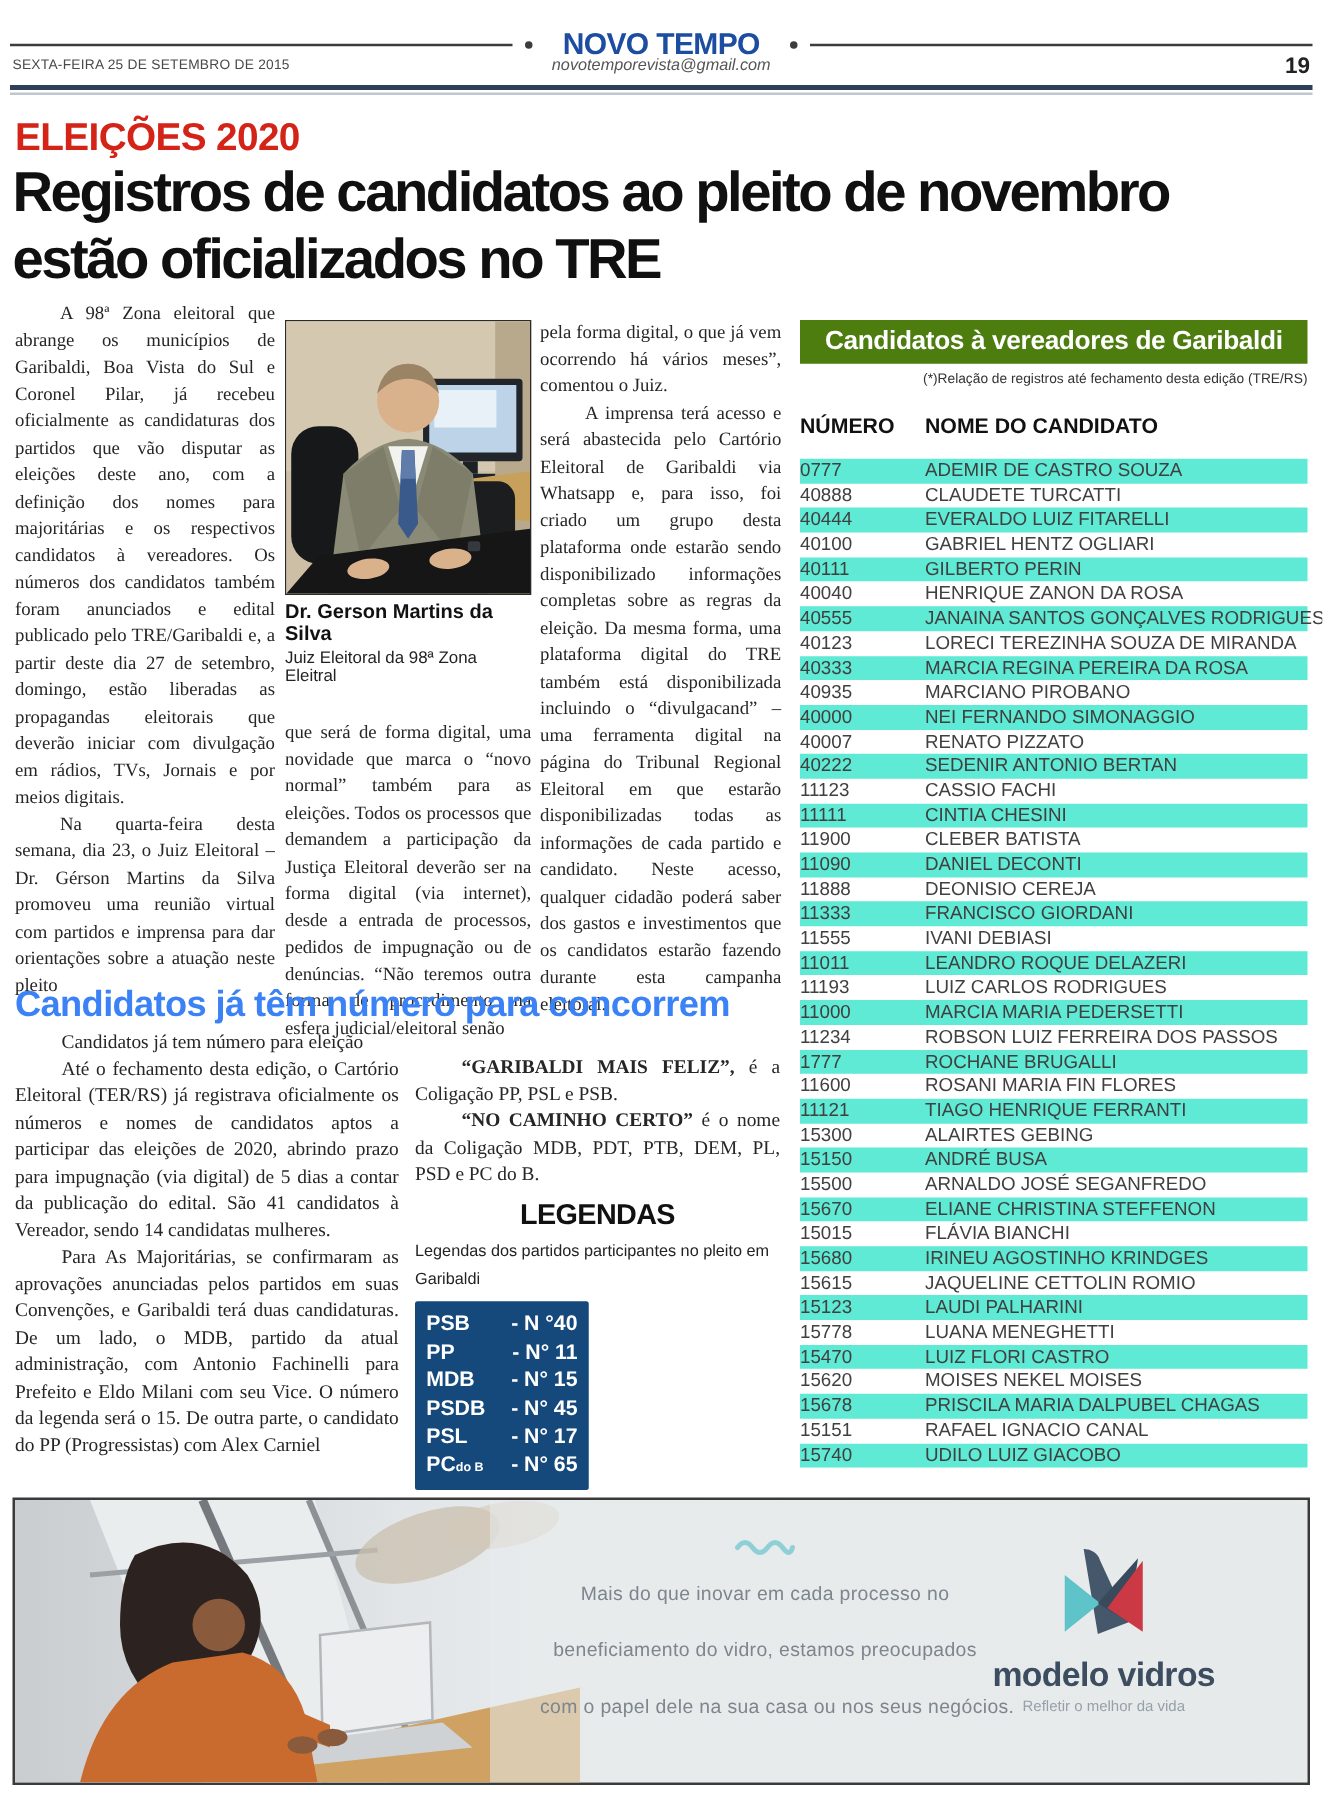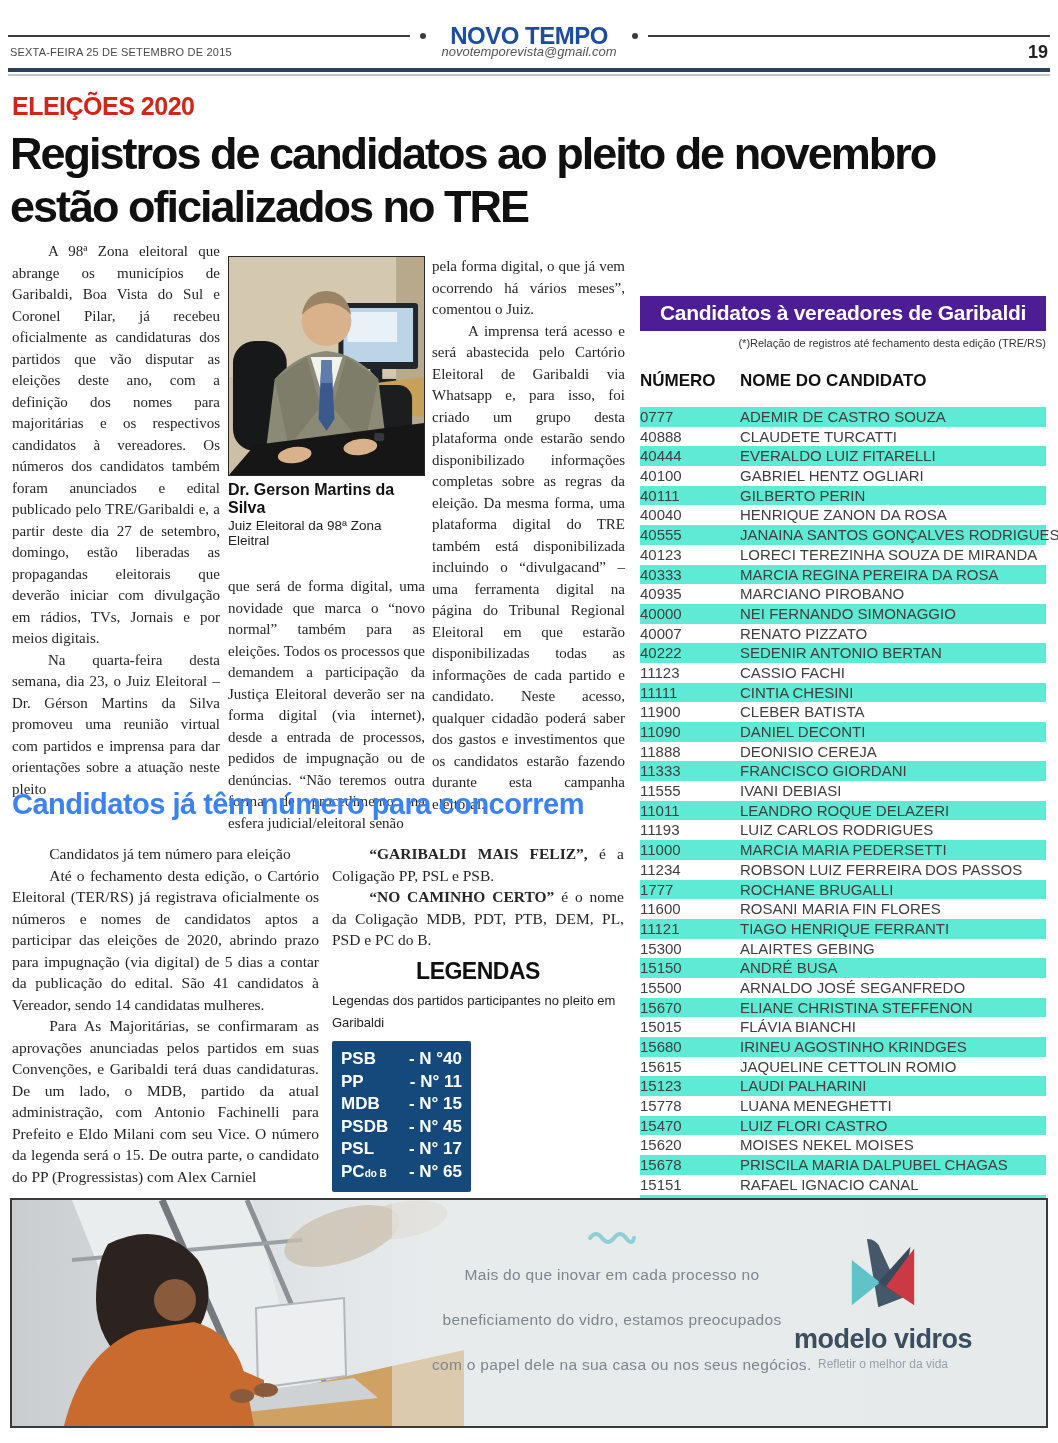--- a/index.html
+++ b/index.html
@@ -13,46 +13,46 @@
   .mast-line { flex:1; height:2px; background:#3c3c3c; }
   .mast-dot { width:6px; height:6px; border-radius:50%; background:#3c3c3c; margin:0 10px; }
   .mast-title { font-size:24px; font-weight:bold; color:#1c4da0; letter-spacing:-0.5px; padding:0 14px; white-space:nowrap; }
   .meta-row { position:absolute; left:8px; right:8px; top:42px; height:22px; }
   .meta-date { position:absolute; left:2px; top:4px; font-size:11px; color:#4a4a4a; letter-spacing:0.2px; }
   .meta-email { position:absolute; left:0; right:0; top:2px; text-align:center; font-style:italic; font-size:13px; color:#555; }
   .meta-page { position:absolute; right:2px; top:0; font-size:18px; font-weight:bold; color:#222; }
   .rule-dark { position:absolute; left:8px; right:8px; top:68px; height:4px; background:#2c4158; }
   .rule-light { position:absolute; left:8px; right:8px; top:74px; height:2px; background:#bfc6cf; }
   
-  .kicker { position:absolute; left:12px; top:92px; font-size:25px; font-weight:bold; color:#d42418; letter-spacing:-0.5px; }
+  .kicker { position:absolute; left:12px; top:92px; font-size:31px; font-weight:bold; color:#d42418; letter-spacing:-0.5px; }
   .headline { position:absolute; left:10px; top:128px; width:970px; font-size:45px; line-height:1.17; font-weight:bold; color:#101010; letter-spacing:-2px; }
   
   .serif { font-family:"Liberation Serif", serif; font-size:15px; line-height:21.5px; text-align:justify; color:#262626; }
   .serif p.ind { text-indent:2.4em; }
   .col1 { position:absolute; left:12px; top:241px; width:208px; }
   .col2 { position:absolute; left:228px; top:256px; width:197px; }
   .col3 { position:absolute; left:432px; top:256px; width:193px; }
   .photo-frame { width:197px; height:220px; border:1px solid #2a2a2a; background:#cdbfa6; }
   .photo-frame svg { display:block; width:100%; height:100%; }
   .caption-title { font-size:16px; font-weight:bold; color:#111; margin-top:5px; }
   .caption-sub { font-size:13.5px; color:#222; margin-top:1px; }
   .col2-text { margin-top:28px; }
   
   .panel { position:absolute; left:640px; top:256px; width:406px; }
-  .panel-title { background:#4c1d95; color:#ffffff; font-weight:bold; font-size:21px; text-align:center; padding:5px 0 6px; letter-spacing:-0.3px;margin-top:40px; }
+  .panel-title { background:#4d7c0f; color:#ffffff; font-weight:bold; font-size:21px; text-align:center; padding:5px 0 6px; letter-spacing:-0.3px; }
   .panel-note { text-align:right; font-size:11px; color:#333; margin-top:6px; }
   .panel-headers { display:flex; margin-top:22px; margin-bottom:16px; font-weight:bold; font-size:17px; color:#111; }
   .ph-number { width:100px; }
   .rows { font-size:15px; color:#404040; }
   .crow { display:flex; height:19.7px; line-height:19.7px; white-space:nowrap; }
   .crow.even { background:#5eead4; }
   .crow .num { width:100px; flex:0 0 100px; }
   
   .s2-heading { position:absolute; left:12px; top:788px; font-size:29px; color:#3b82f6; letter-spacing:-0.5px; }
-  .s2-colA { position:absolute; left:12px; top:843px; width:307px; font-size:15.5px; }
+  .s2-colA { position:absolute; left:12px; top:823px; width:307px; font-size:15.5px; }
   .s2-colB { position:absolute; left:332px; top:843px; width:292px; font-size:15.5px; }
   .legendas-title { text-align:center; font-size:23px; font-weight:bold; color:#111; font-family:"Liberation Sans", sans-serif; margin-top:10px; letter-spacing:-0.5px; }
   .legendas-sub { font-family:"Liberation Sans", sans-serif; font-size:13px; color:#222; margin-top:8px; text-align:left; }
   .legend-boxes { display:flex; gap:14px; margin-top:8px;flex-direction:column; }
   .legend-box { background:#15497c; border-radius:2px; padding:7px 9px 9px; width:139px; color:#fff; font-weight:bold; font-size:17px; font-family:"Liberation Sans", sans-serif; }
   .lrow { display:flex; justify-content:space-between; height:22.5px; line-height:22.5px; white-space:nowrap; }
   .lrow .sub { font-size:10px; vertical-align:baseline; }
   .blank-bar { height:11px; background:#ffffff; margin-top:6px; width:88%; }
   
   .ad { position:absolute; left:10px; top:1198px; width:1038px; height:230px; border:2px solid #3a3a3a; background:linear-gradient(90deg,#d9dcde 0%,#e8ebec 45%,#e7eaeb 100%); overflow:hidden; }

